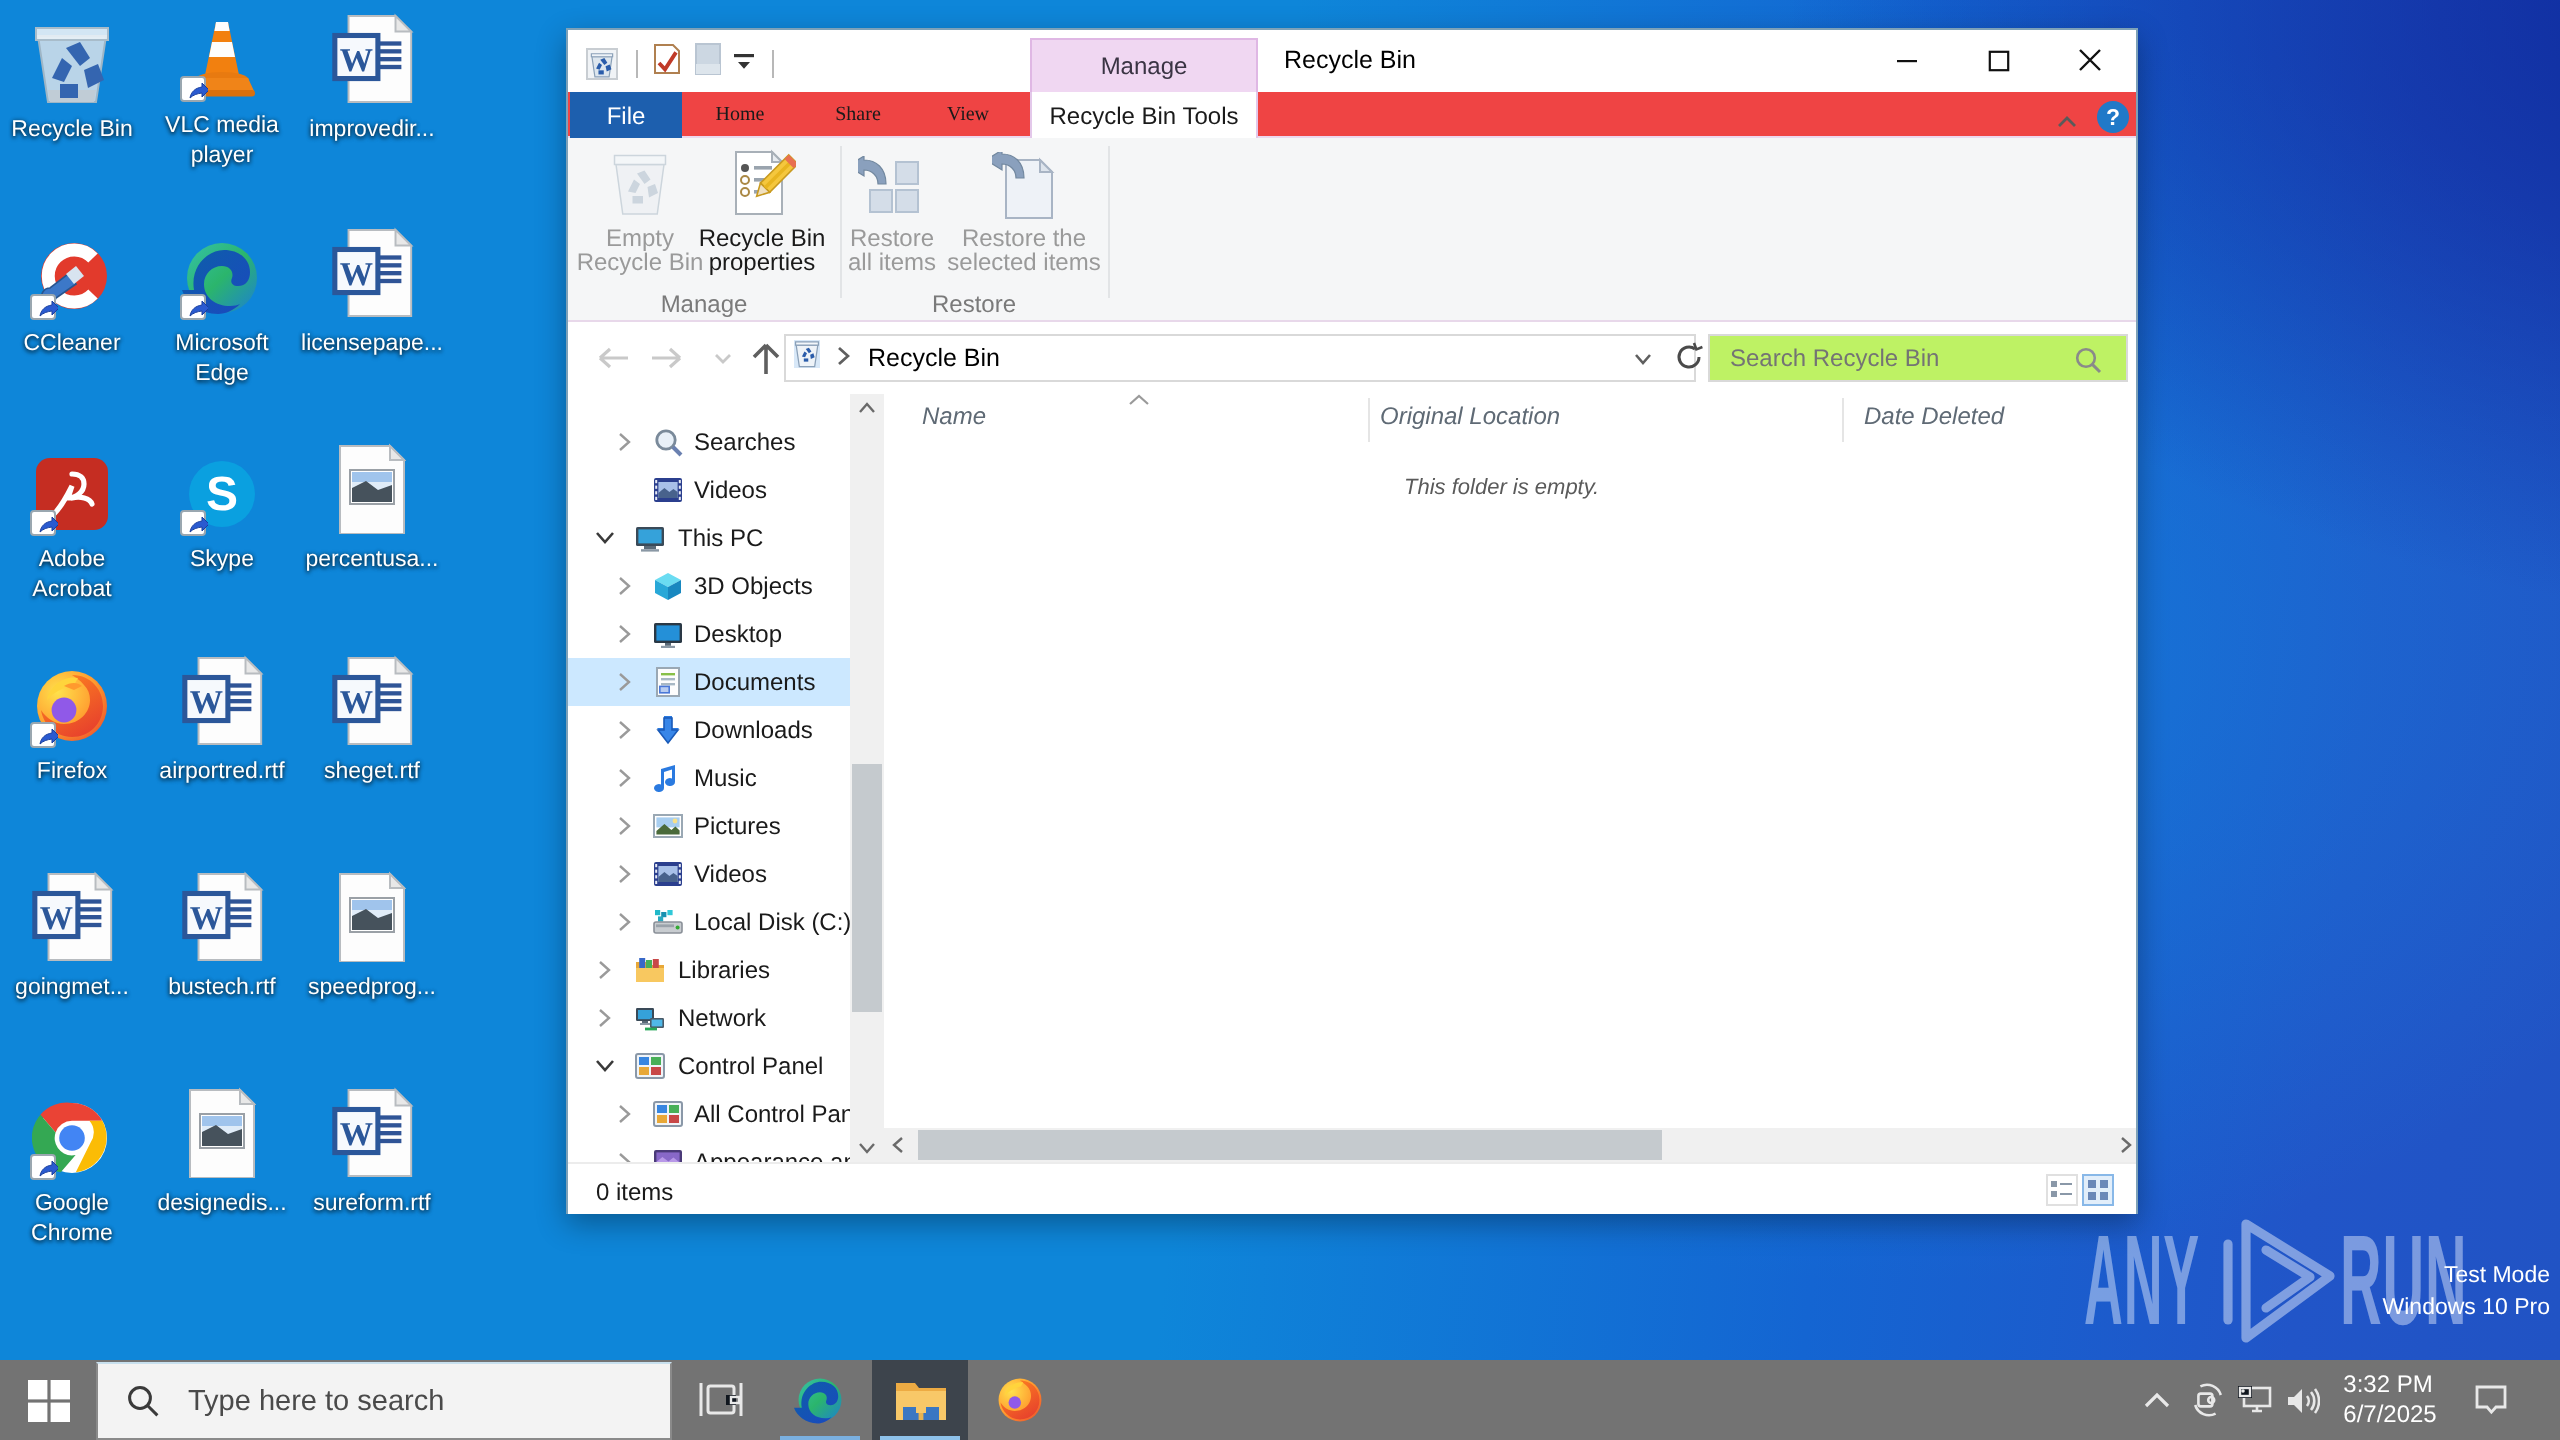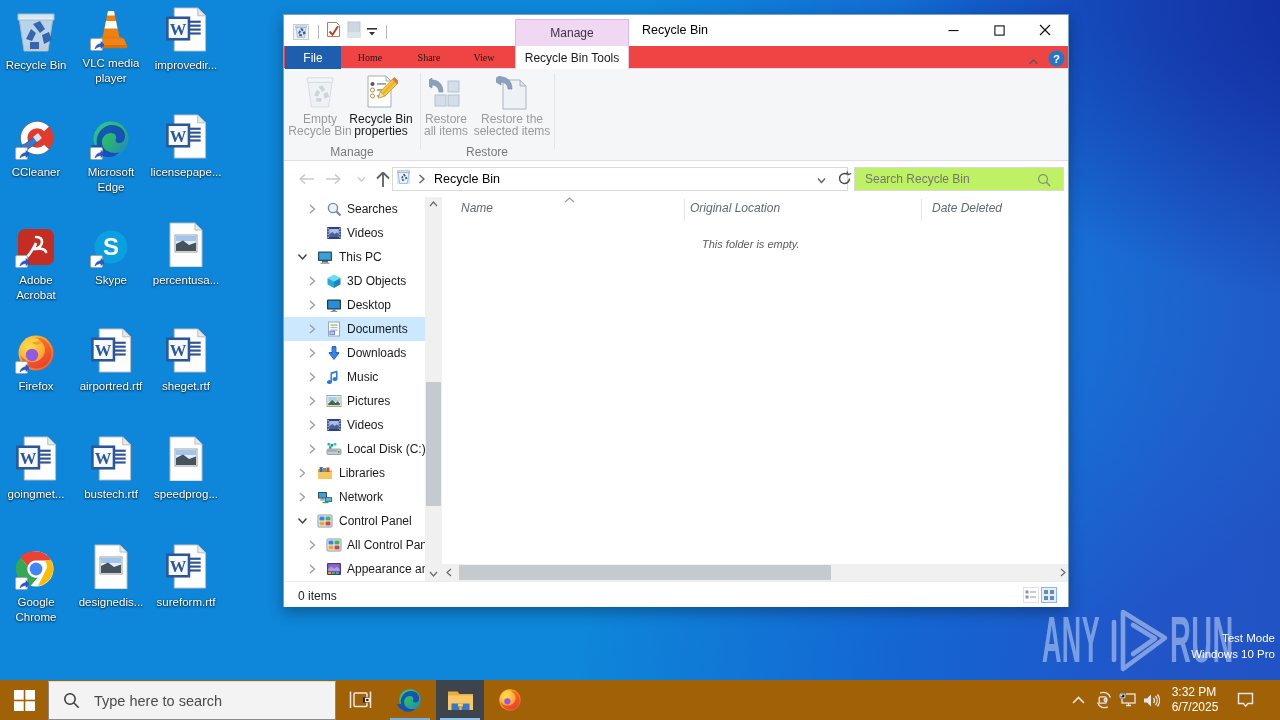--- a/index.html
+++ b/index.html
@@ -52,36 +52,36 @@
   .glabel { position:absolute; top:76px; font-size:12px; color:#7a7a7a; text-align:center; }
   
   .navbar { position:absolute; left:0; top:146px; width:100%; height:36px; background:#fff; }
   .navarrows { position:absolute; left:8px; top:5px; }
   .addr { position:absolute; left:108px; top:6px; width:456px; height:24px; background:#fff;
     border:1px solid #d9d9d9; display:flex; align-items:center; }
   .srch { position:absolute; left:570px; top:6px; width:210px; height:24px; background:#bef264;
     border:1px solid #d9d9d9; display:flex; align-items:center; font-size:12px; color:#747474; }
   
   .content { position:absolute; left:0; top:182px; width:100%; height:384px; background:#fff; }
-  .sidebar { position:absolute; left:0; top:0; width:141px; height:100%; overflow:hidden; }
+  .sidebar { position:absolute; left:0; top:12px; width:141px; height:100%; overflow:hidden; }
   .trow { position:absolute; left:0; width:141px; height:24px; white-space:nowrap; overflow:hidden; }
   .trow .cv { position:absolute; top:7px; }
   .trow .tic { position:absolute; top:4px; width:16px; height:16px; }
   .trow .tlb { position:absolute; top:5px; font-size:12px; color:#1a1a1a; }
   .vsb { position:absolute; left:141px; top:0; width:17px; height:384px; background:#f0f0f0; }
   .main { position:absolute; left:158px; top:0; right:0; height:100%;font-style:italic; }
   .hdr { position:absolute; top:4px; font-size:12px; color:#5f6a75; }
   .hsep { position:absolute; top:2px; width:1px; height:22px; background:#e5e5e5; }
   .hsb { position:absolute; left:158px; bottom:0; right:0; height:17px; background:#f0f0f0; }
   
   .statusbar { position:absolute; left:0; top:566px; width:100%; height:26px; background:#fff; border-top:1px solid #ececec; }
   
   #wm { position:absolute; right:0px; top:604px; width:260px; height:76px; color:#fff; will-change:transform; }
   
-  #taskbar { position:absolute; left:0; top:680px; width:1280px; height:40px; background:#a16207; will-change:transform; }
+  #taskbar { position:absolute; left:0; top:680px; width:1280px; height:40px; background:#737373; will-change:transform; }
   .tbi { position:absolute; top:0; width:48px; height:40px; display:flex; align-items:center; justify-content:center; }
   #tsearch { position:absolute; left:48px; top:1px; width:288px; height:39px; background:#f3f3f3;
     border:1px solid #8a8a8a; border-top-color:#c8e0ee; display:flex; align-items:center; }
   #tsearch span { font-size:14.5px; color:#4a4a4a; margin-left:14px; }
   .tray { position:absolute; top:0; height:40px; display:flex; align-items:center; justify-content:center; }
   .clock { position:absolute; left:1166px; top:0; width:58px; height:40px; color:#fff; font-size:12px;
     display:flex; flex-direction:column; align-items:center; justify-content:center; line-height:15px; }
 </style>
 </head>
 <body>

